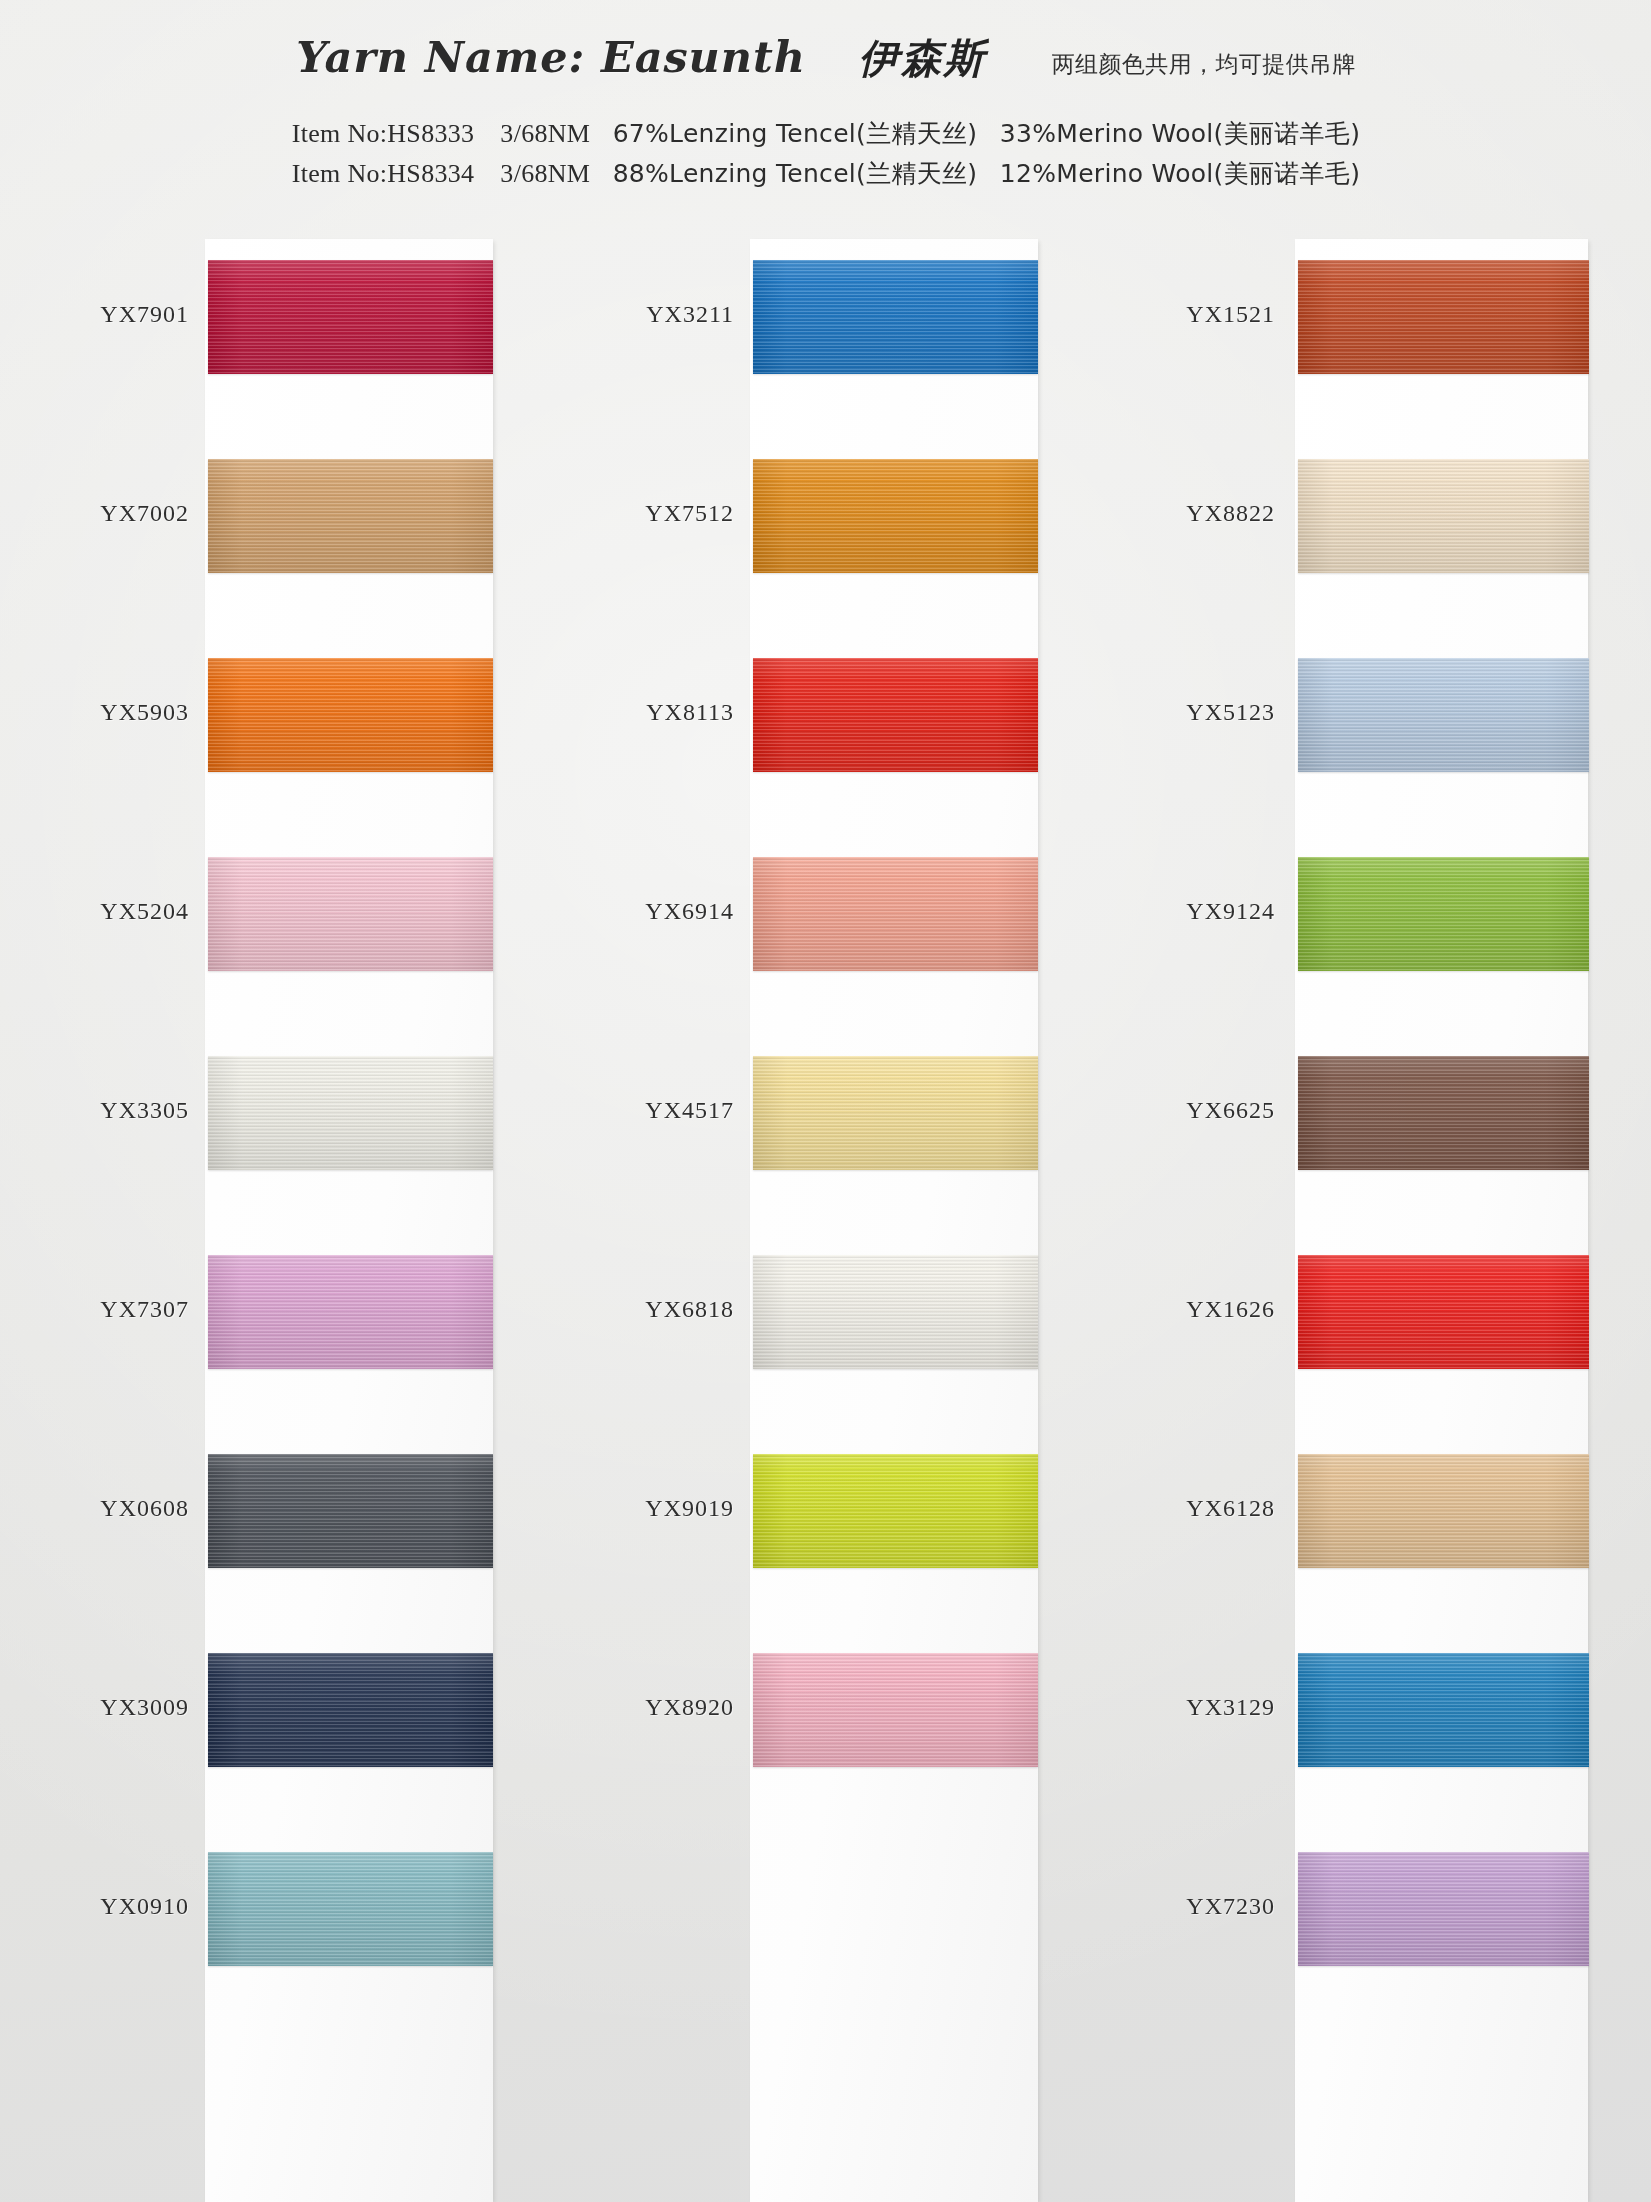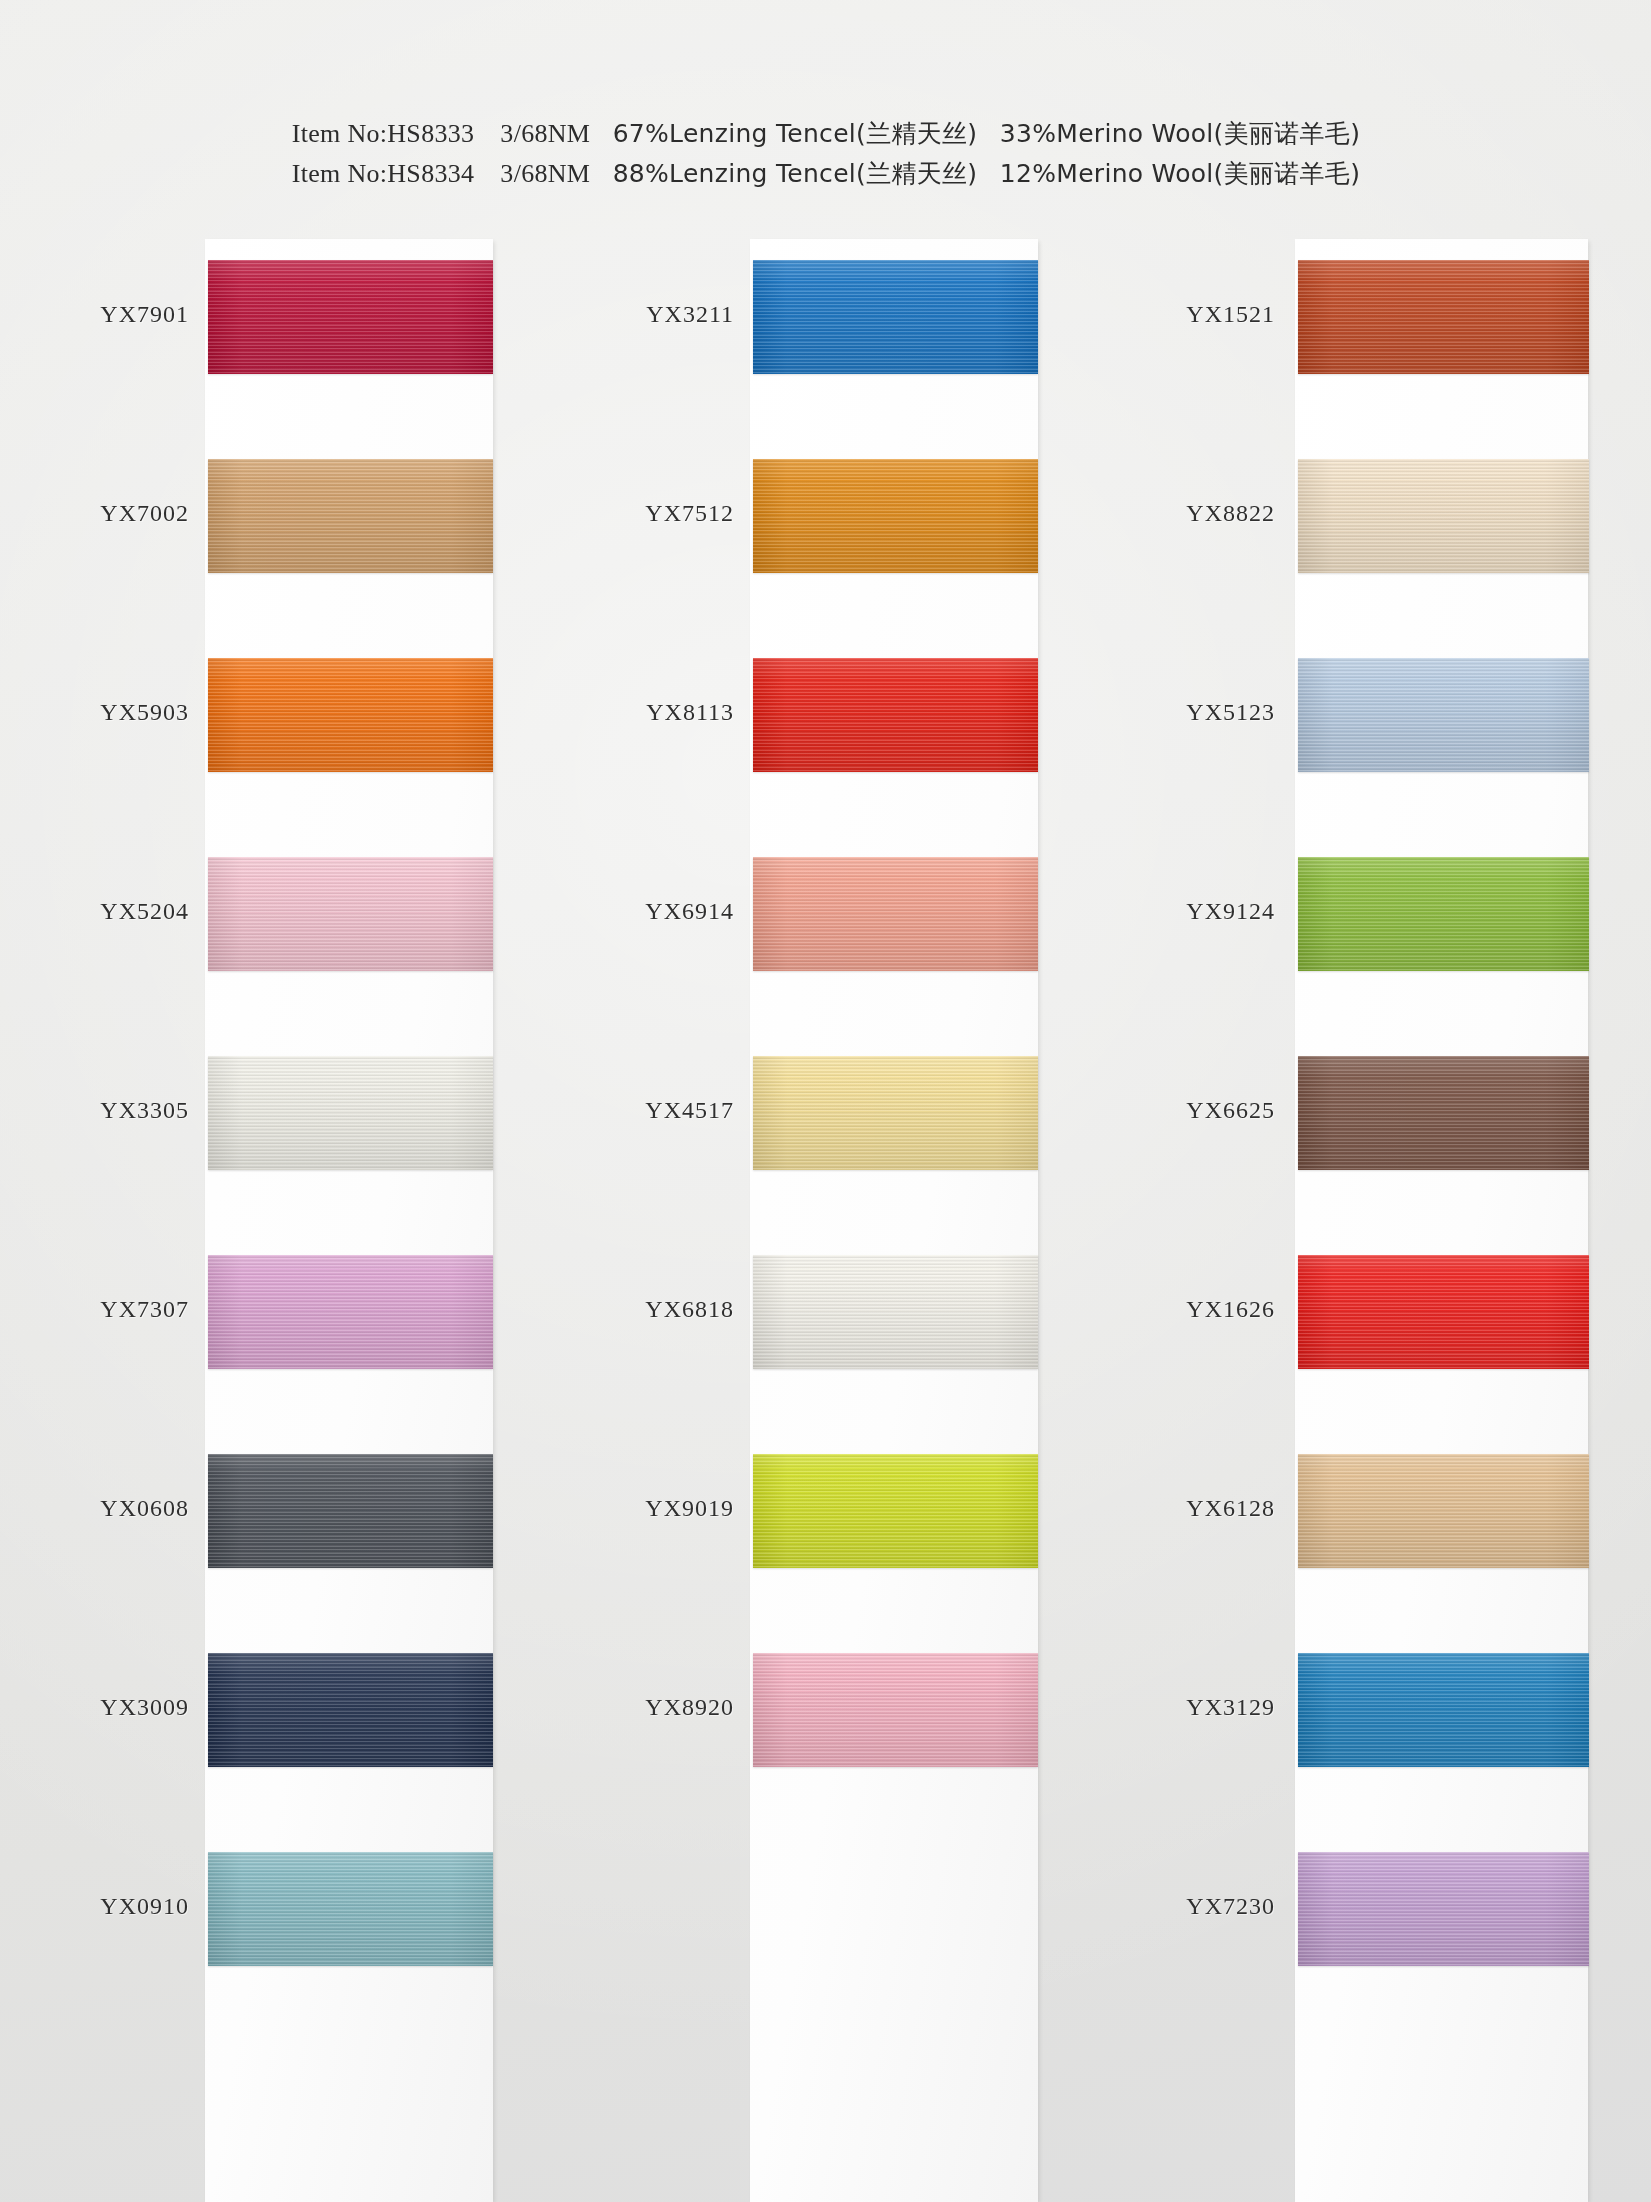--- a/index.html
+++ b/index.html
@@ -171,20 +171,25 @@
     text-shadow: 0.9px 0.9px 0 rgba(255,255,255,0.55);
   }
   .col-2 .code { right: 308px; }
 </style>
 </head>
 <body>
 
 <div class="paper"></div>
 
 <div class="header">
+  <div class="title-row">
+    <span class="title-en">Yarn Name:  Easunth</span>
+    <span class="title-cn">伊森斯</span>
+    <span class="title-note">两组颜色共用，均可提供吊牌</span>
+  </div>
   <div class="item-lines">
     <div class="item-line">
       <span class="seg">Item No:HS8333</span><span class="gaplg"></span><span class="seg">3/68NM</span><span class="gapsm"></span><span class="seg cjk">67%Lenzing Tencel(兰精天丝)</span><span class="gapsm"></span><span class="seg cjk">33%Merino Wool(美丽诺羊毛)</span>
     </div>
     <div class="item-line">
       <span class="seg">Item No:HS8334</span><span class="gaplg"></span><span class="seg">3/68NM</span><span class="gapsm"></span><span class="seg cjk">88%Lenzing Tencel(兰精天丝)</span><span class="gapsm"></span><span class="seg cjk">12%Merino Wool(美丽诺羊毛)</span>
     </div>
   </div>
 </div>
 

